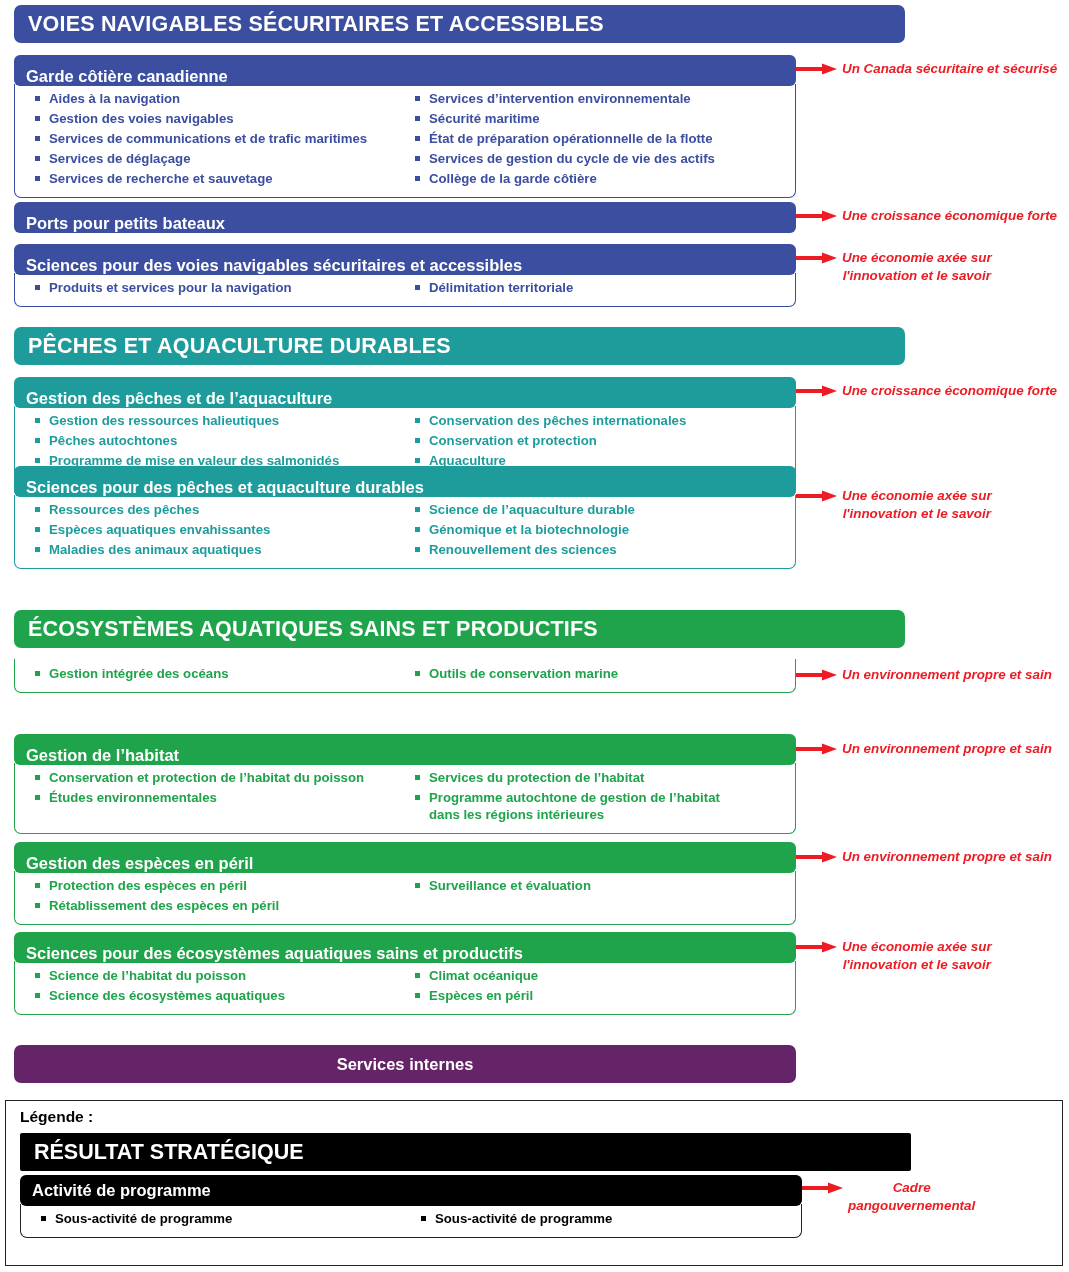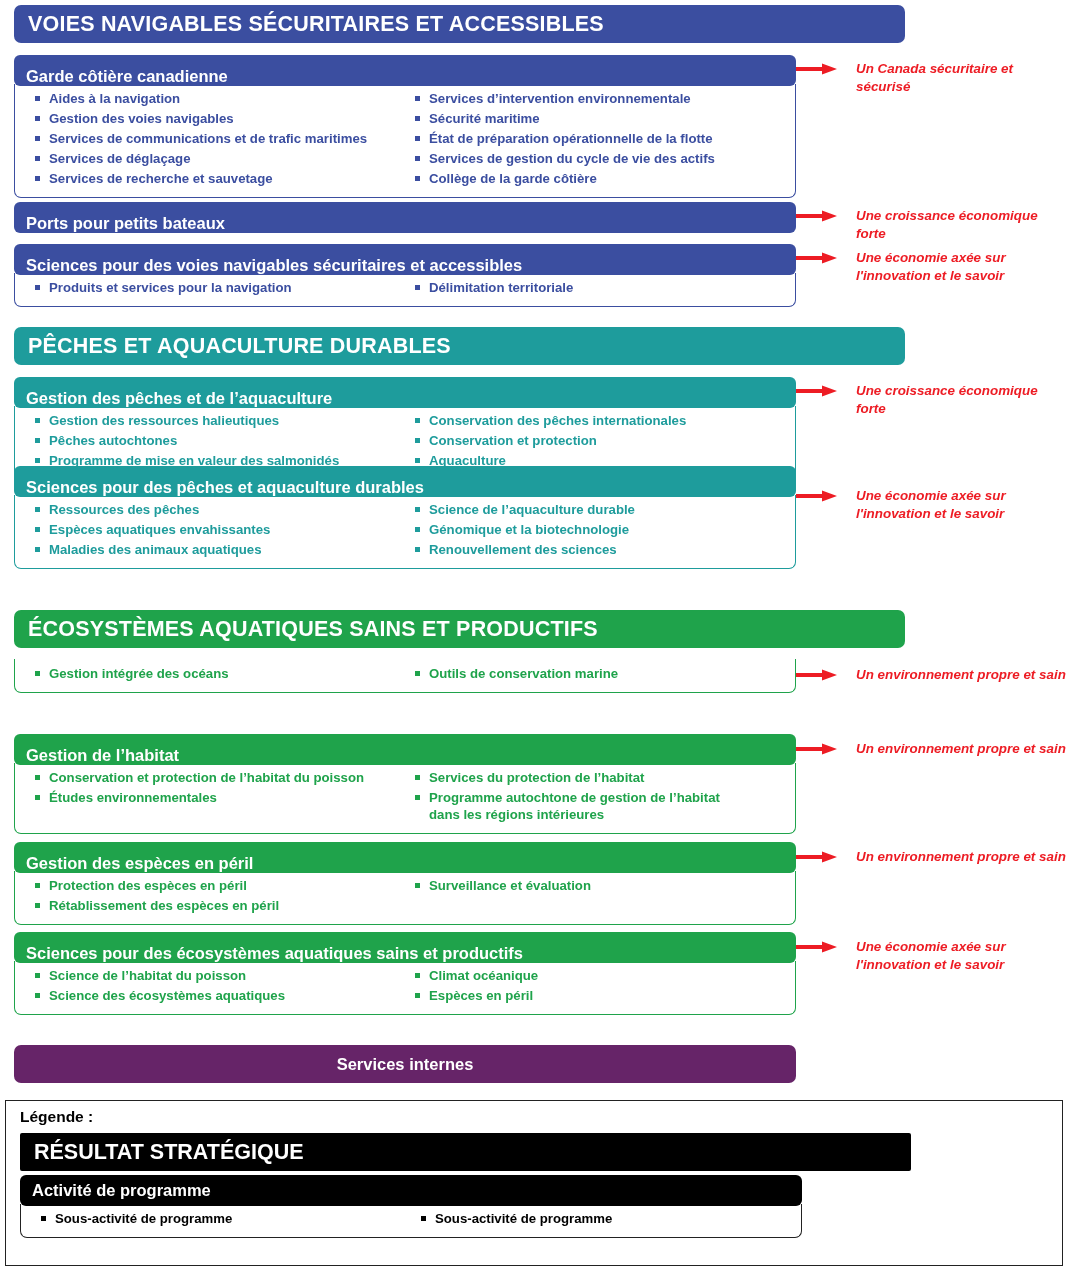--- a/index.html
+++ b/index.html
@@ -111,21 +111,22 @@
     left: 796px;
   }
   .arrow-glyph { flex: 0 0 auto; margin-top: 2px; }
   .arrow-label {
     color: #ED1C24;
     font-size: 13.4px;
     font-style: italic;
     font-weight: bold;
     line-height: 17.5px;
     white-space: pre-line;
-    margin-left: 18px;
+    margin-left: 4px;
+    text-align: center;
   }
 
   
   .internal-bar {
     position: absolute;
     left: 14px;
     top: 1045px;
     width: 782px;
     height: 38px;
     background: #662468;
@@ -581,15 +582,24 @@
           </div>
       </div>
       <div class="pa-col right">
         <div class="sub-item">
             <span class="bullet"></span>
             <span class="sub-label">Sous-activité de programme</span>
           </div>
       </div>
     </div>
 
+    <div class="legend-arrow">
+      <span class="arrow-glyph">
+        <svg width="42" height="14" viewBox="0 0 42 14">
+            <path d="M0 5h26V1.5L41 7l-15 5.5V9H0z" fill="#ED1C24"></path>
+          </svg>
+      </span>
+      <span class="arrow-label">Cadre
+pangouvernemental</span>
+    </div>
   </div>
 
 </div>
 
 </body></html>

